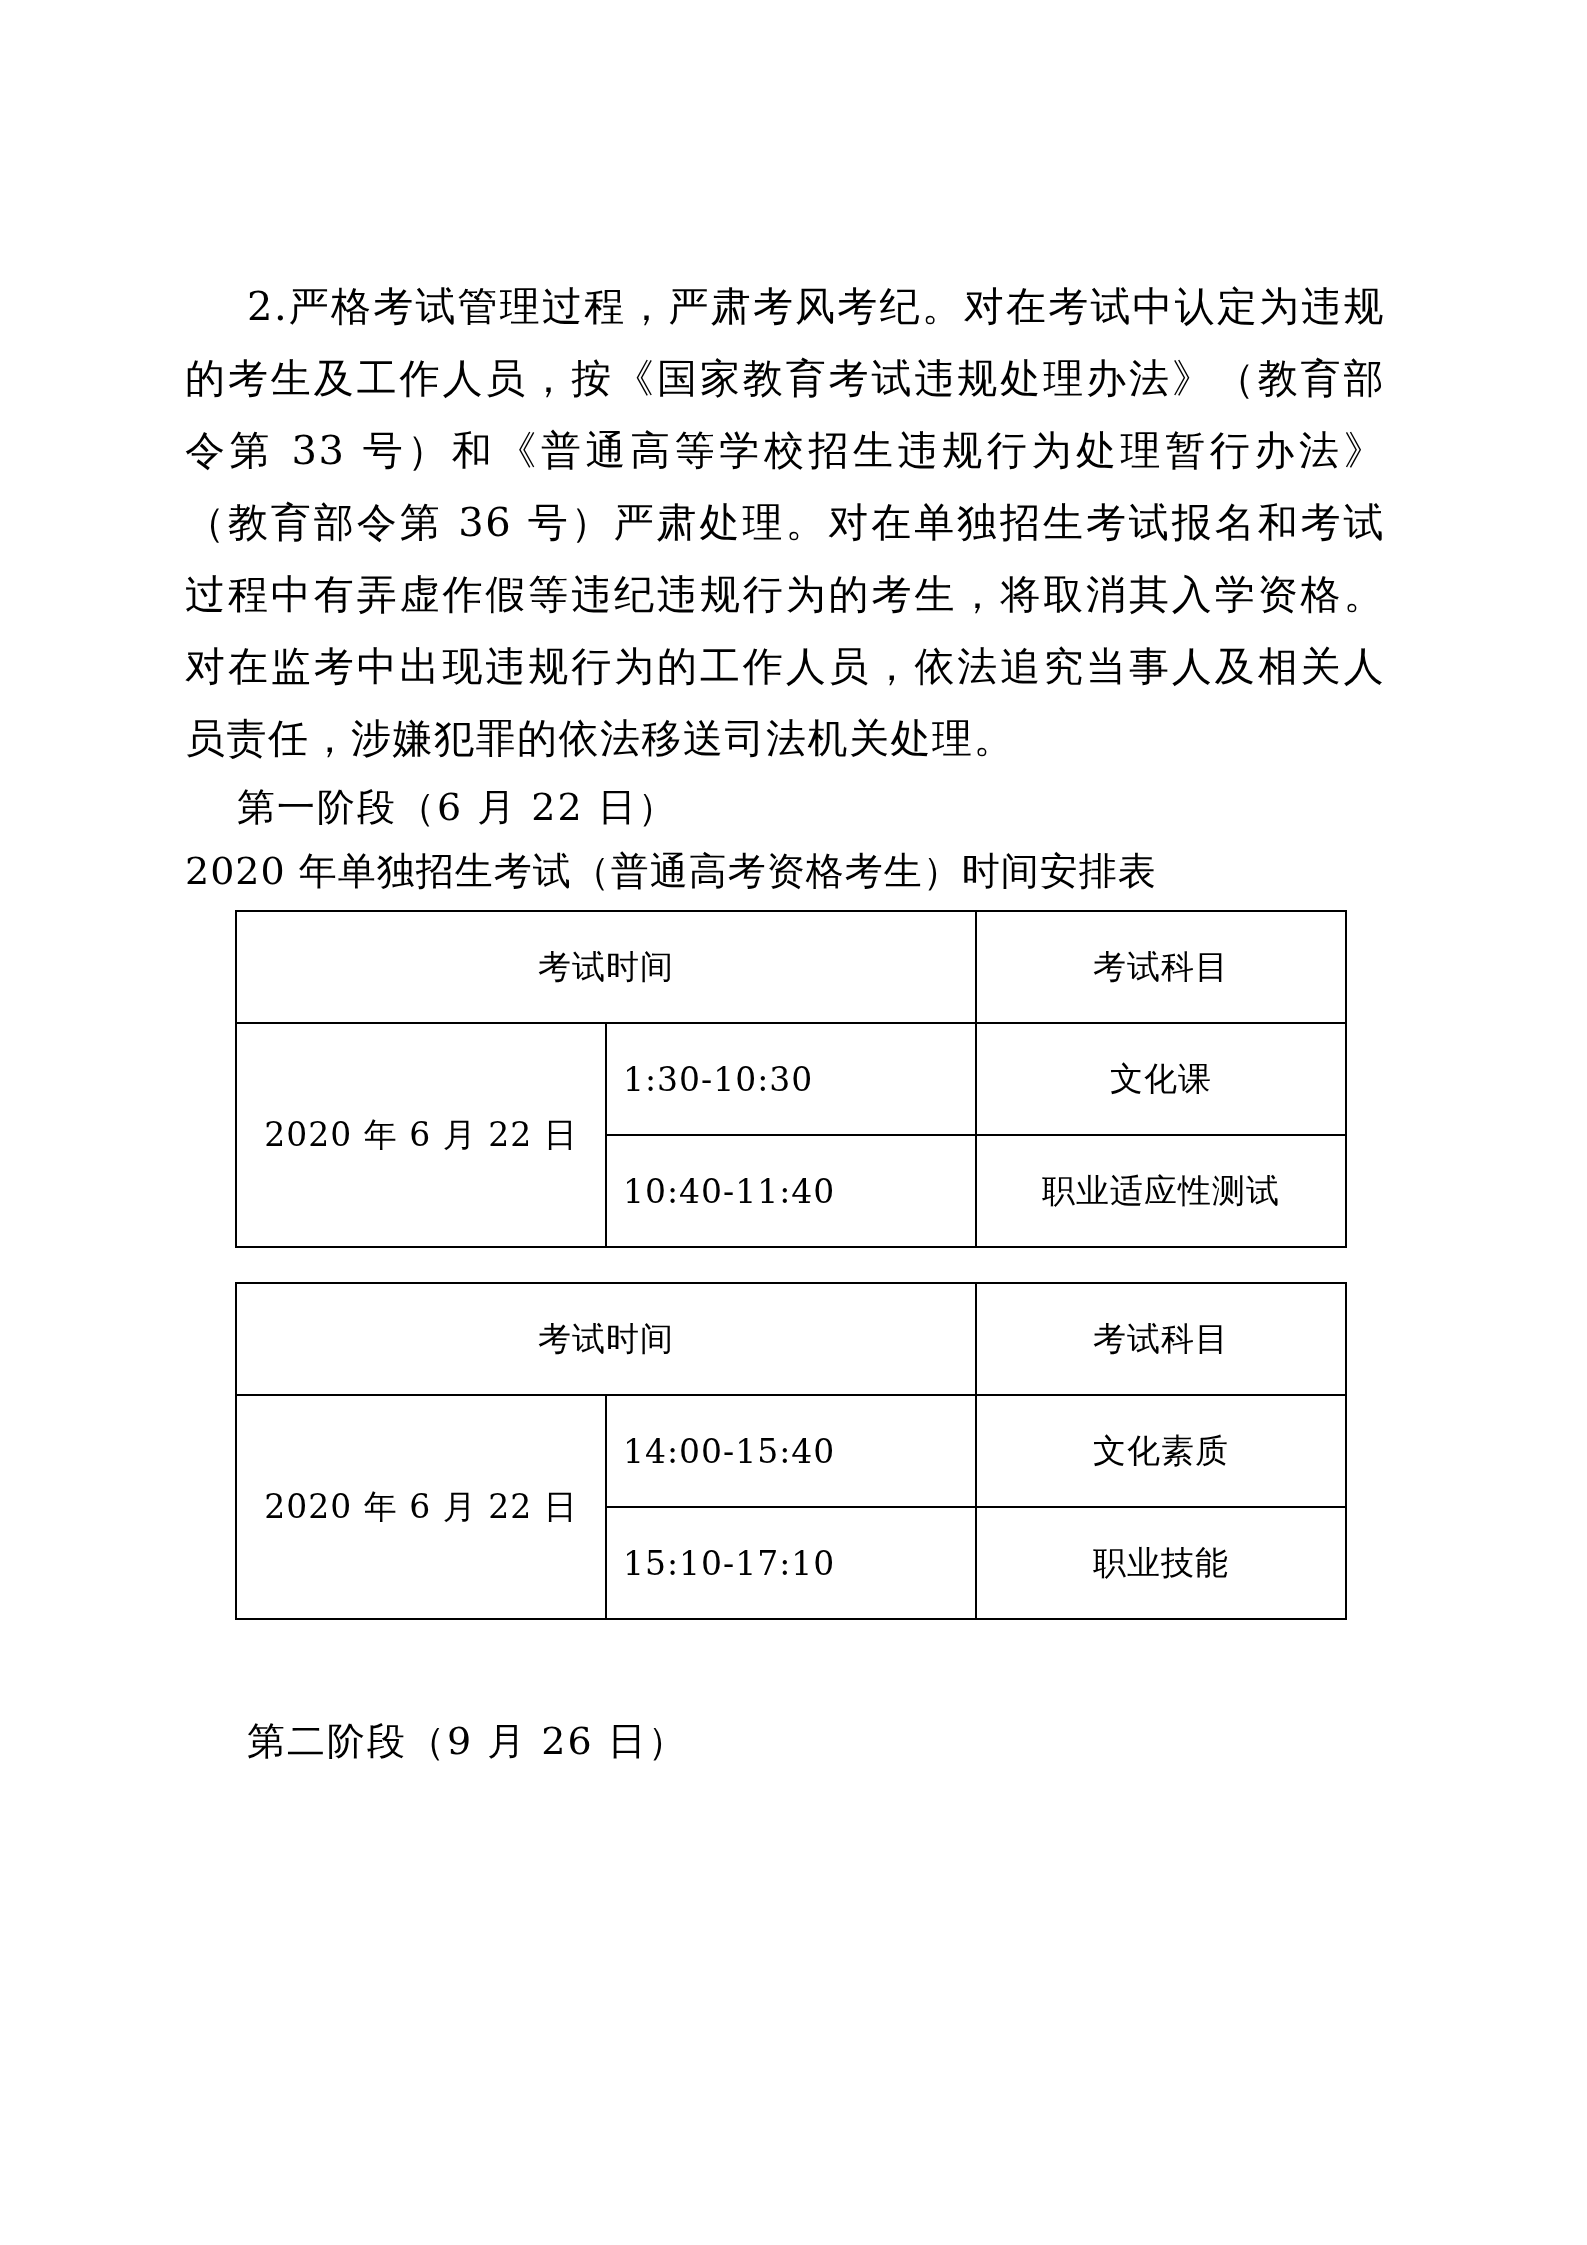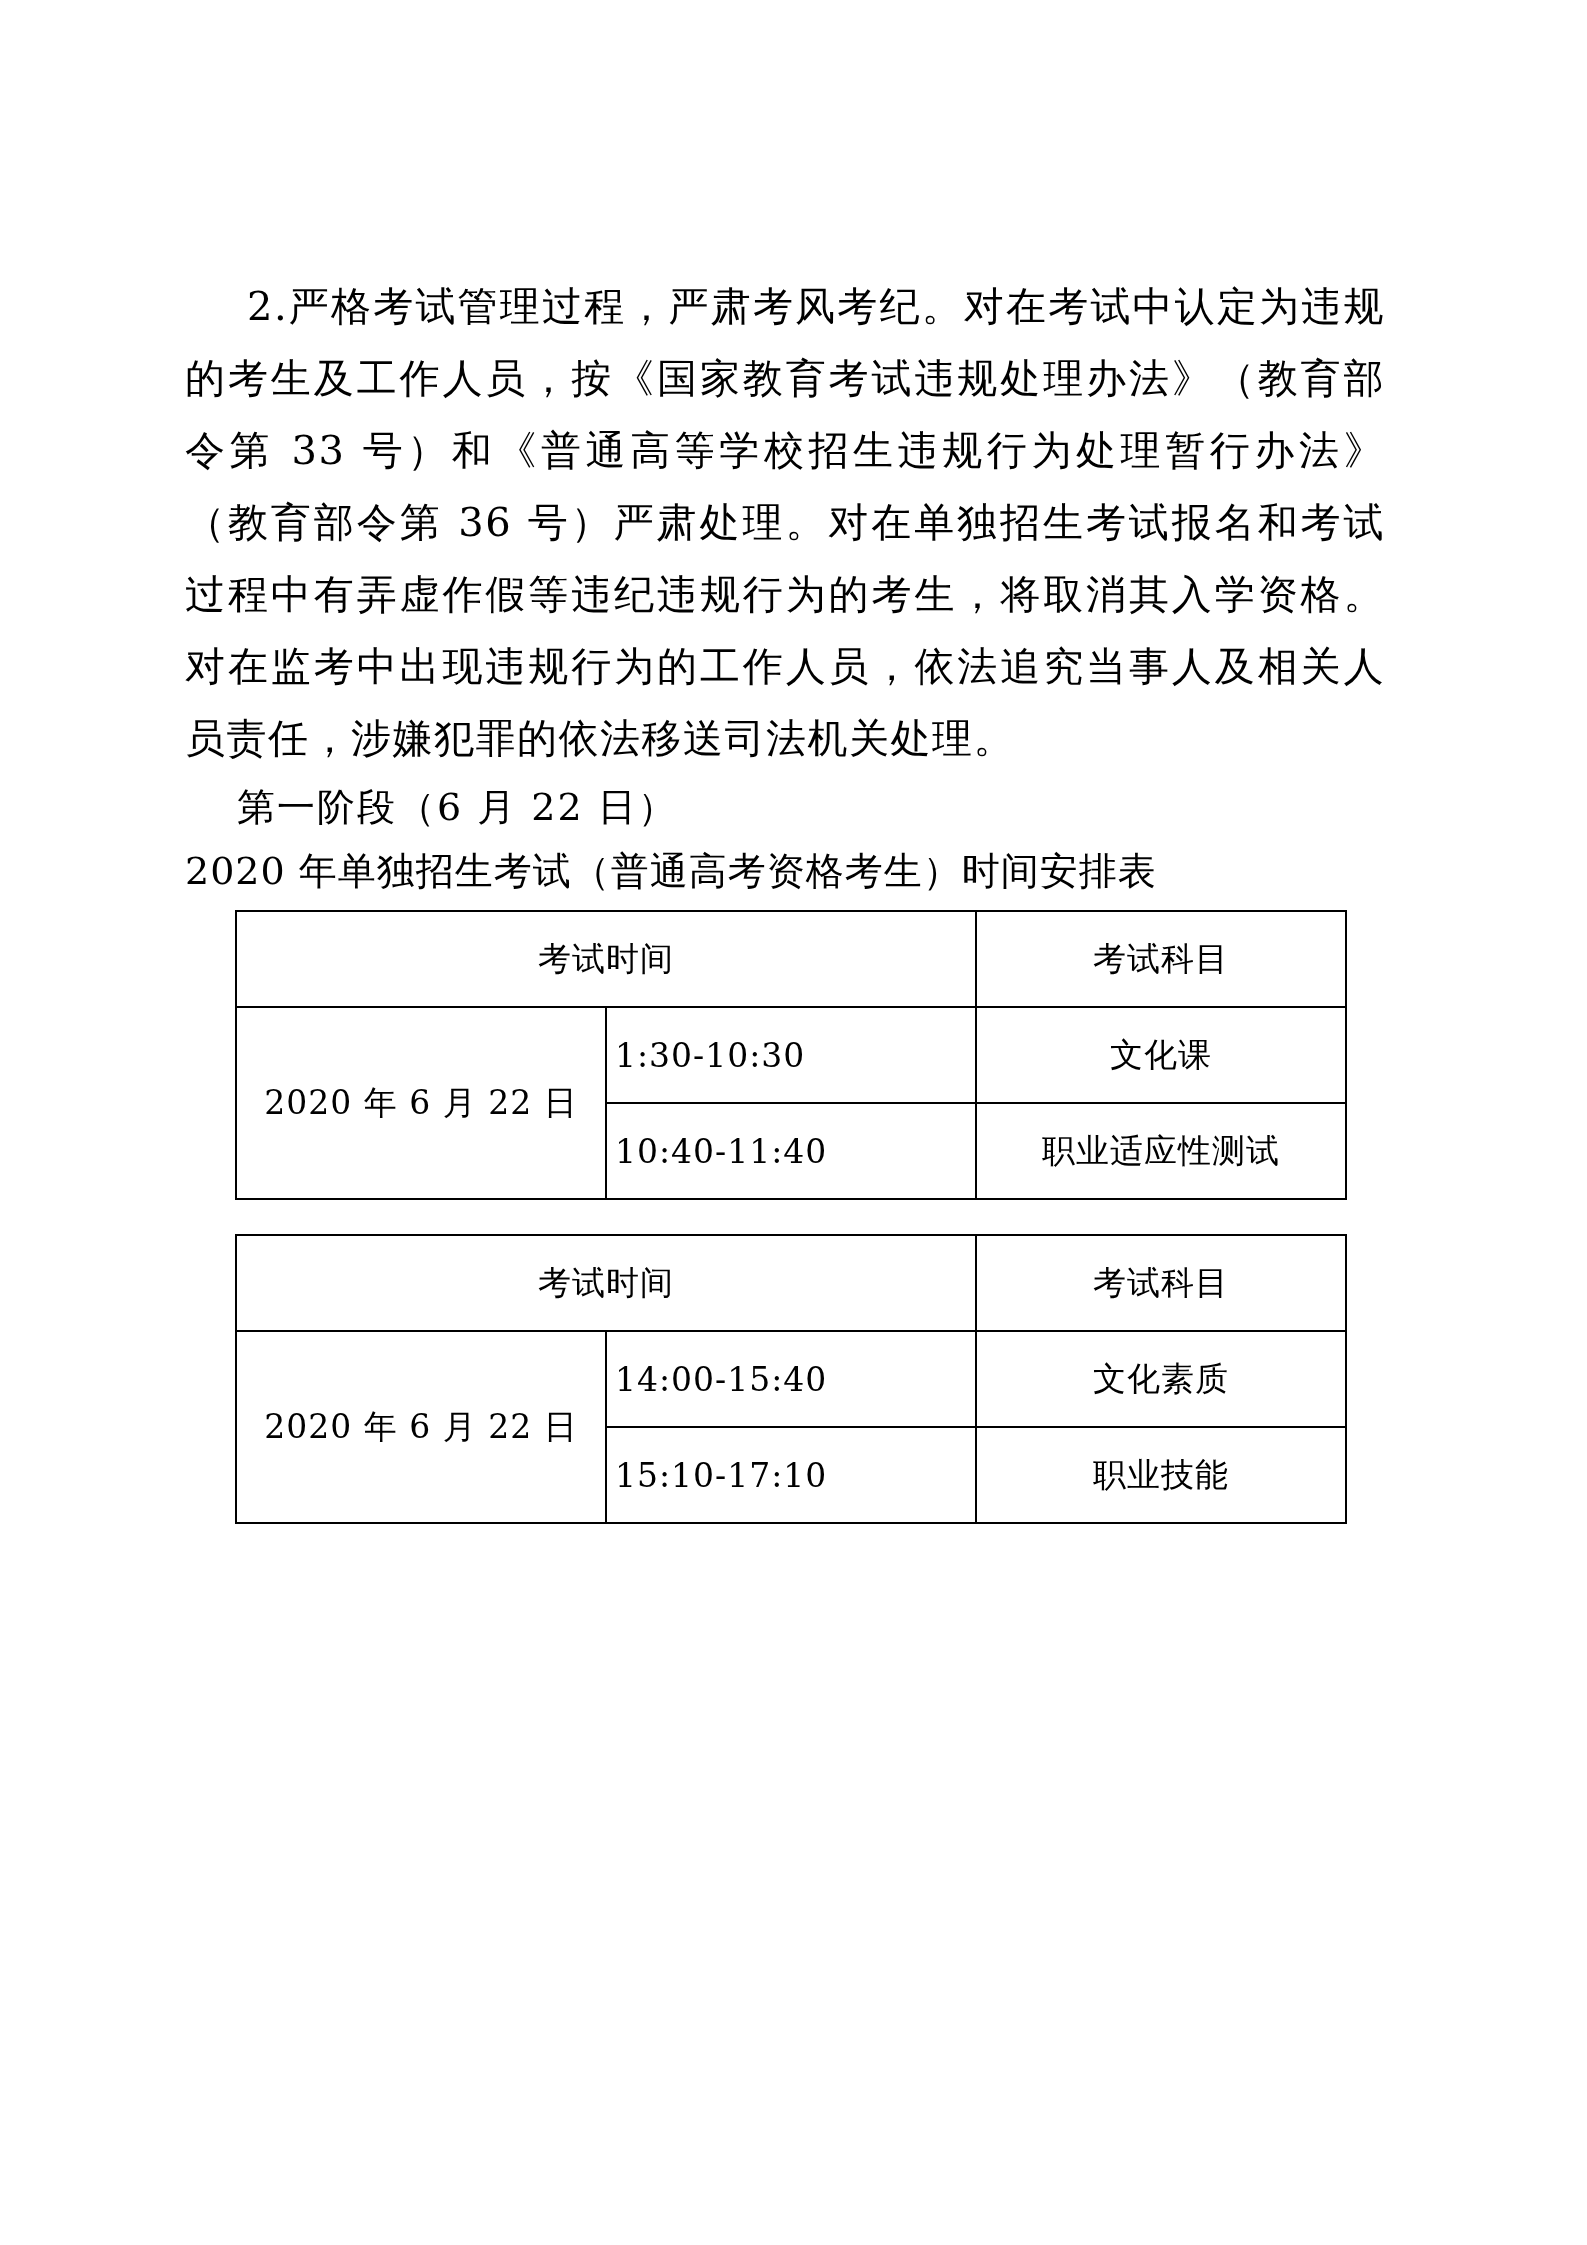--- a/index.html
+++ b/index.html
@@ -71,21 +71,21 @@
     border-collapse: collapse;
     width: 1112px;
     margin: 8px 0 0 50px;
     table-layout: fixed;
   }
   table.sched td, table.sched th {
     border: 2px solid #000000;
     font-size: 33px;
     font-weight: normal;
     font-family: "DejaVu Serif", "Liberation Serif", serif;
-    padding: 8px;
+    padding: 16px;
     height: 78px;
     letter-spacing: 1px;
   }
   table.sched th.hdr-time { text-align: center; }
   table.sched th.hdr-subject { text-align: center; }
   td.date-cell {
     text-align: center;
     vertical-align: middle;
     width: 330px;
   }
@@ -152,15 +152,16 @@
           <td class="time-cell">14:00-15:40</td>
           <td class="subject-cell">文化素质</td>
         </tr>
         <tr>
           <td class="time-cell">15:10-17:10</td>
           <td class="subject-cell">职业技能</td>
         </tr>
       </tbody>
     </table>
 
+    <div class="stage-two">第二阶段（9 月 26 日）</div>
 
   </div>
 </div>
 
 </body></html>

